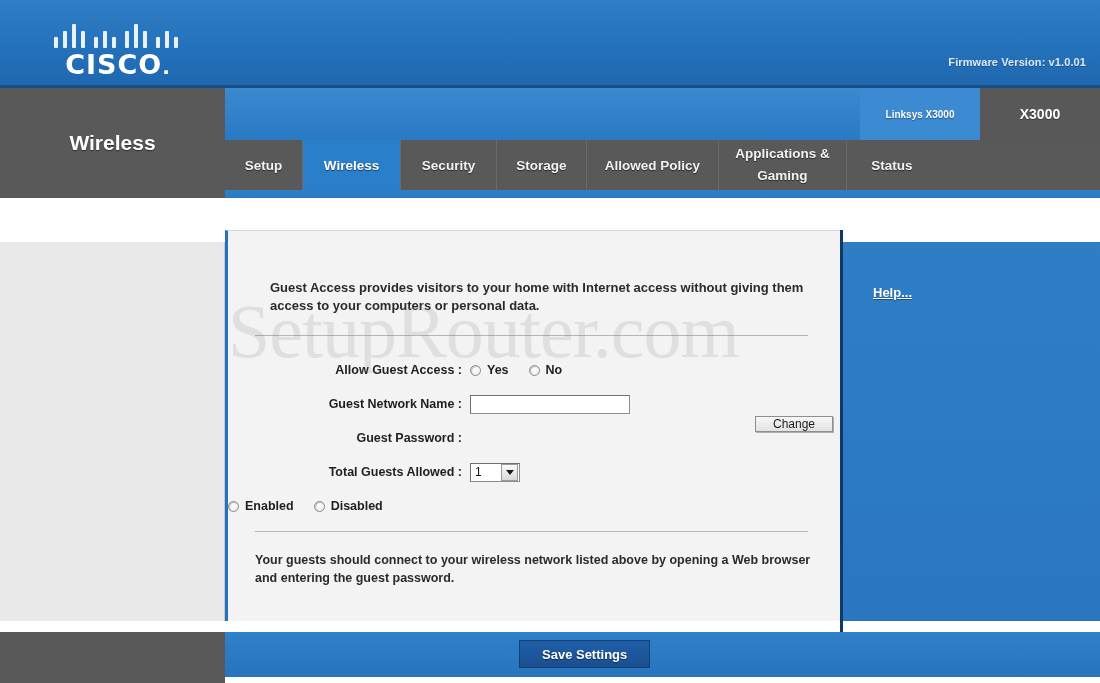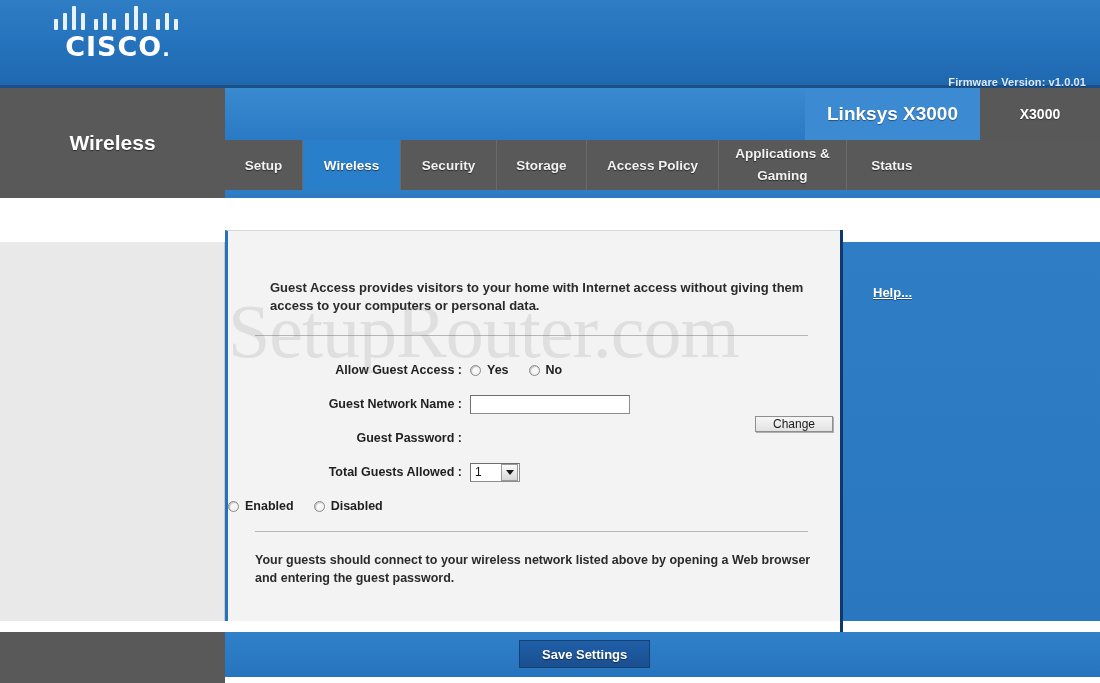--- a/index.html
+++ b/index.html
@@ -17,21 +17,21 @@
   }
 
   
   .header {
     position: absolute; left: 0; top: 0;
     width: 1100px; height: 88px;
     background: linear-gradient(180deg,#2f7dc4 0%, #2574bd 45%, #1f68b0 100%);
     border-bottom: 3px solid #1b4f86;
   }
   .cisco-logo {
-    position: absolute; left: 48px; top: 4px;
+    position: absolute; left: 48px; top: 22px;
     width: 140px; height: 62px;
   }
   .cisco-bars {
     position: relative; height: 26px; width: 128px; margin: 0 auto;
   }
   .cisco-bars i {
     position: absolute; bottom: 0; width: 4px; background: #e9f1fa; display: block;
     border-radius: 1px;
   }
   .cisco-word {
@@ -39,21 +39,21 @@
     font-weight: bold;
     font-size: 27px;
     letter-spacing: 1px;
     color: #ffffff;
     text-align: center;
     line-height: 30px;
     margin-top: 2px;
   }
   .cisco-word .dot { font-size: 20px; }
   .firmware {
-    position: absolute; right: 14px; top: 76px;
+    position: absolute; right: 14px; top: 56px;
     color: #dfeaf7; font-size: 11px; font-weight: bold;
     letter-spacing: 0.1px;
     text-shadow: 0 1px 0 rgba(0,0,0,.25);
   }
 
   
   .navband {
     position: absolute; left: 0; top: 88px;
     width: 1100px; height: 110px;
     background: #595959;
@@ -73,21 +73,21 @@
     width: 875px; height: 52px;
     background: linear-gradient(180deg,#3a8ad0 0%, #2a79c4 100%);
   }
   .model-tabs {
     position: absolute; right: 0; top: 0; height: 52px;
     display: flex; align-items: stretch;
   }
   .model-tab {
     display: flex; align-items: center; justify-content: center;
     padding: 0 22px;
-    color: #ffffff; font-size: 19px; font-weight: bold;
+    color: #ffffff; font-size: 10px; font-weight: bold;
     text-shadow: 0 1px 1px rgba(0,0,0,.4);
     min-width: 120px;
   }
   .model-tab.active { background: #3b8ad2; }
   .model-tab.inactive { background: #585858; font-size: 14px; }
 
   .main-tabs {
     position: absolute; left: 225px; top: 52px;
     width: 875px; height: 50px;
     display: flex; align-items: stretch;
@@ -319,21 +319,21 @@
         <div class="model-tab active">Linksys X3000</div>
         <div class="model-tab inactive">X3000</div>
       </div>
     </div>
 
     <div class="main-tabs">
       <div class="mtab" style="width:78px;">Setup</div>
       <div class="mtab active" style="width:98px;">Wireless</div>
       <div class="mtab" style="width:96px;">Security</div>
       <div class="mtab" style="width:90px;">Storage</div>
-      <div class="mtab" style="width:132px;">Access Policy</div>
+      <div class="mtab" style="width:132px;">Allowed Policy</div>
       <div class="mtab w2" style="width:128px;">Applications &amp; Gaming</div>
       <div class="mtab" style="width:90px;border-right:none;">Status</div>
     </div>
 
     <div class="subnav">
       <a>Basic Wireless Settings</a>
       <span class="sep">|</span>
       <a>Wireless Security</a>
       <span class="sep">|</span>
       <a class="active">Guest Access</a>

